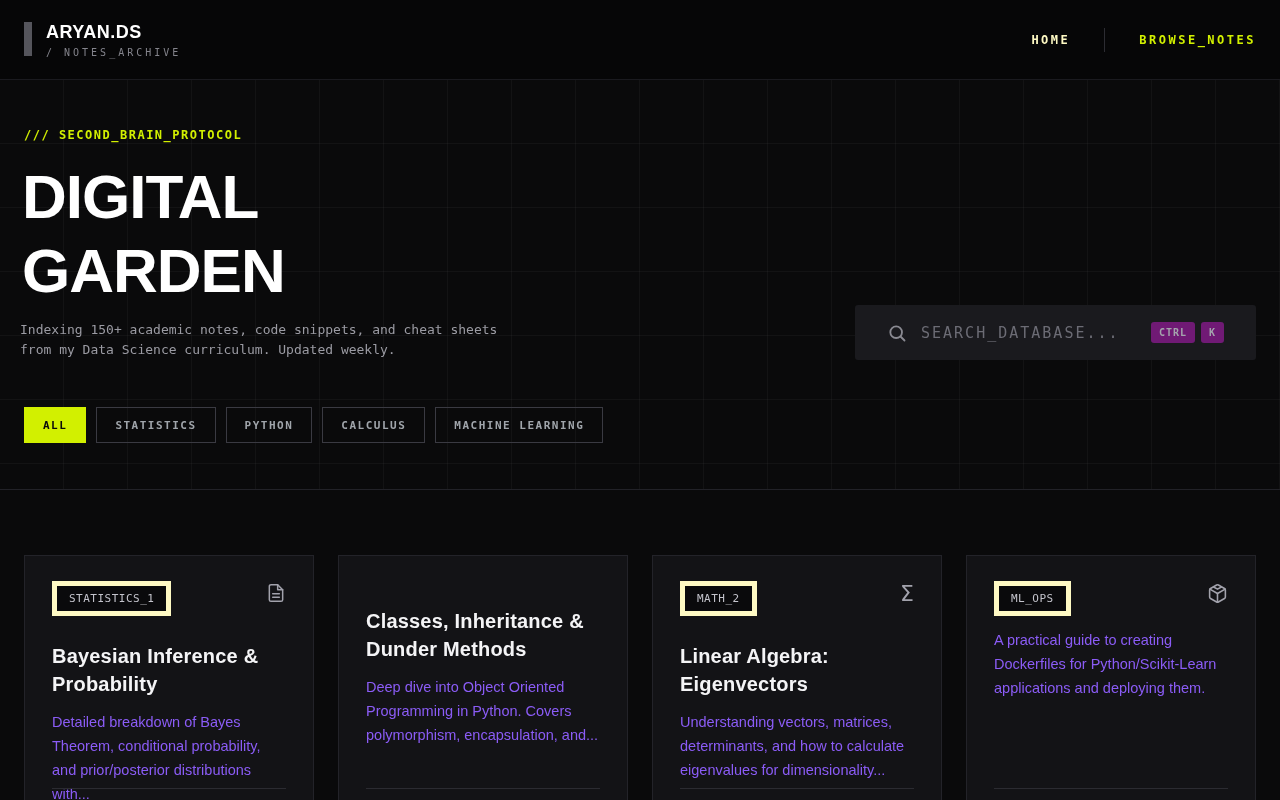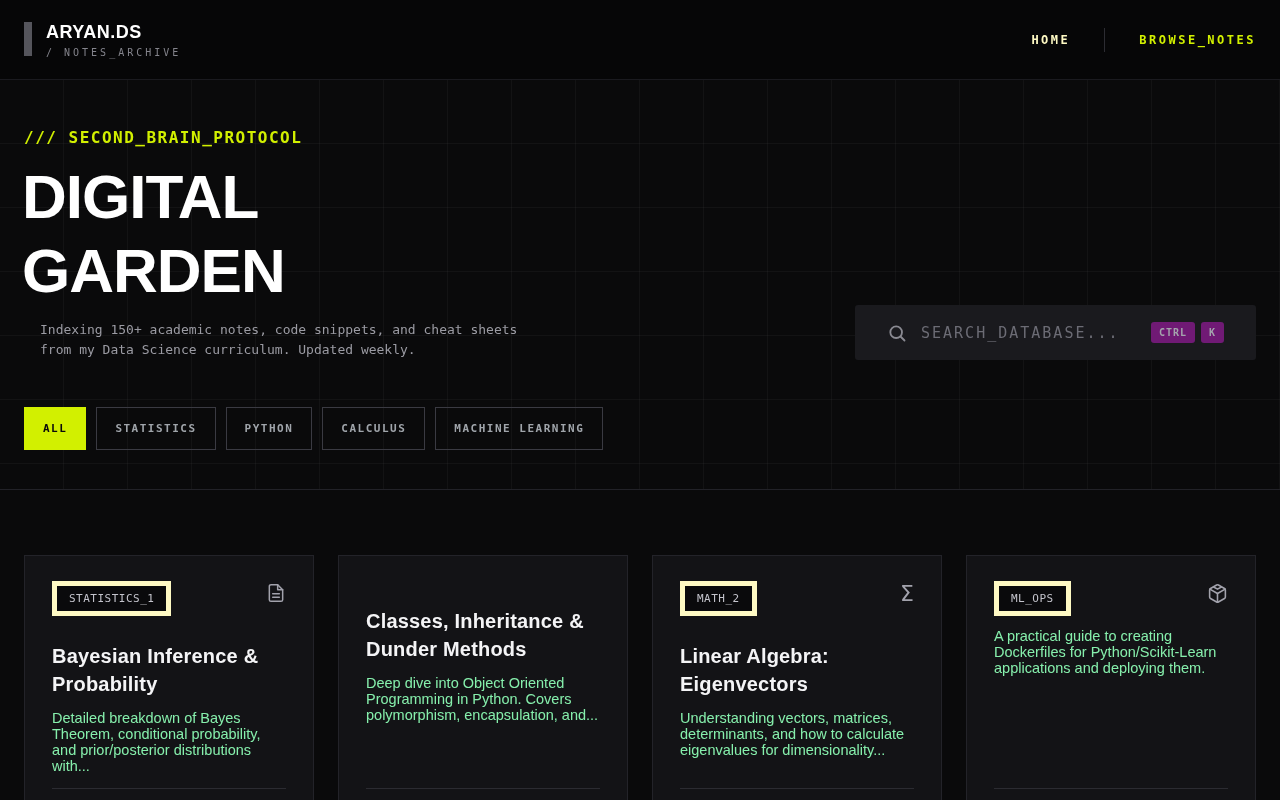--- a/index.html
+++ b/index.html
@@ -44,30 +44,30 @@
     border-bottom: 1px solid #222228;
     background-image:
       linear-gradient(to right, rgba(255,255,255,0.035) 1px, transparent 1px),
       linear-gradient(to bottom, rgba(255,255,255,0.035) 1px, transparent 1px);
     background-size: 64px 64px;
     background-position: -1px -1px;
   }
   .protocol-label {
     position: absolute; top: 48px; left: 24px;
     font-family: "DejaVu Sans Mono", monospace;
-    font-size: 16px; font-weight: 700; letter-spacing: 1.5px;
+    font-size: 12px; font-weight: 700; letter-spacing: 1.5px;
     color: #d2f000;
   }
   .hero-title {
     position: absolute; top: 80px; left: 22px;
     font-size: 62px; line-height: 74px; font-weight: 900;
     letter-spacing: -1px; color: #ffffff;
   }
   .hero-desc {
-    position: absolute; top: 240px; left: 40px; width: 490px;
+    position: absolute; top: 240px; left: 20px; width: 490px;
     font-family: "DejaVu Sans Mono", monospace;
     font-size: 13px; line-height: 20px; color: #9b9ba3;
   }
   .search-box {
     position: absolute; top: 225px; right: 24px;
     width: 401px; height: 55px;
     background: #1a1a1e; border-radius: 3px;
     display: flex; align-items: center; padding: 0 32px;
   }
   .search-icon { display: flex; color: #8a8a92; margin-right: 14px; }
@@ -81,21 +81,21 @@
   .kbd {
     background: #701a75; border-radius: 3px;
     font-family: "DejaVu Sans Mono", monospace;
     font-size: 10px; font-weight: 700; letter-spacing: 1px;
     color: #a4a4ad; padding: 5px 8px;
   }
   .chips { position: absolute; top: 327px; left: 24px; display: flex; gap: 10px; }
   .chip {
     font-family: "DejaVu Sans Mono", monospace;
     font-size: 11px; font-weight: 700; letter-spacing: 1.5px;
-    height: 43px; padding: 0 18px;
+    height: 36px; padding: 0 18px;
     display: flex; align-items: center;
     background: transparent; border: 1px solid #3a3a42; color: #a0a5ab;
     cursor: pointer;
   }
   .chip.active { background: #d2f000; border-color: #d2f000; color: #0a0a0b; }
 
   
   .cards {
     margin: 65px 24px 0 24px;
     display: grid;
@@ -122,21 +122,21 @@
     font-family: "DejaVu Sans", sans-serif;
     font-size: 22px; line-height: 22px; color: #a2a2ac;
   }
   .card-title {
     margin-top: 26px;
     font-size: 20px; line-height: 28px; font-weight: 800;
     letter-spacing: 0.2px; color: #f4f4f6;
   }
   .card-desc {
     margin-top: 12px;
-    font-size: 14.5px; line-height: 16px; color: #86efac;
+    font-size: 14.5px; line-height: 24px; color: #8b5cf6;
   }
   .card-divider {
     position: absolute; top: 232px; left: 27px; right: 27px;
     border-top: 1px solid #2b2b31;
   }
 </style>
 </head>
 <body>
 
 <header class="header">

